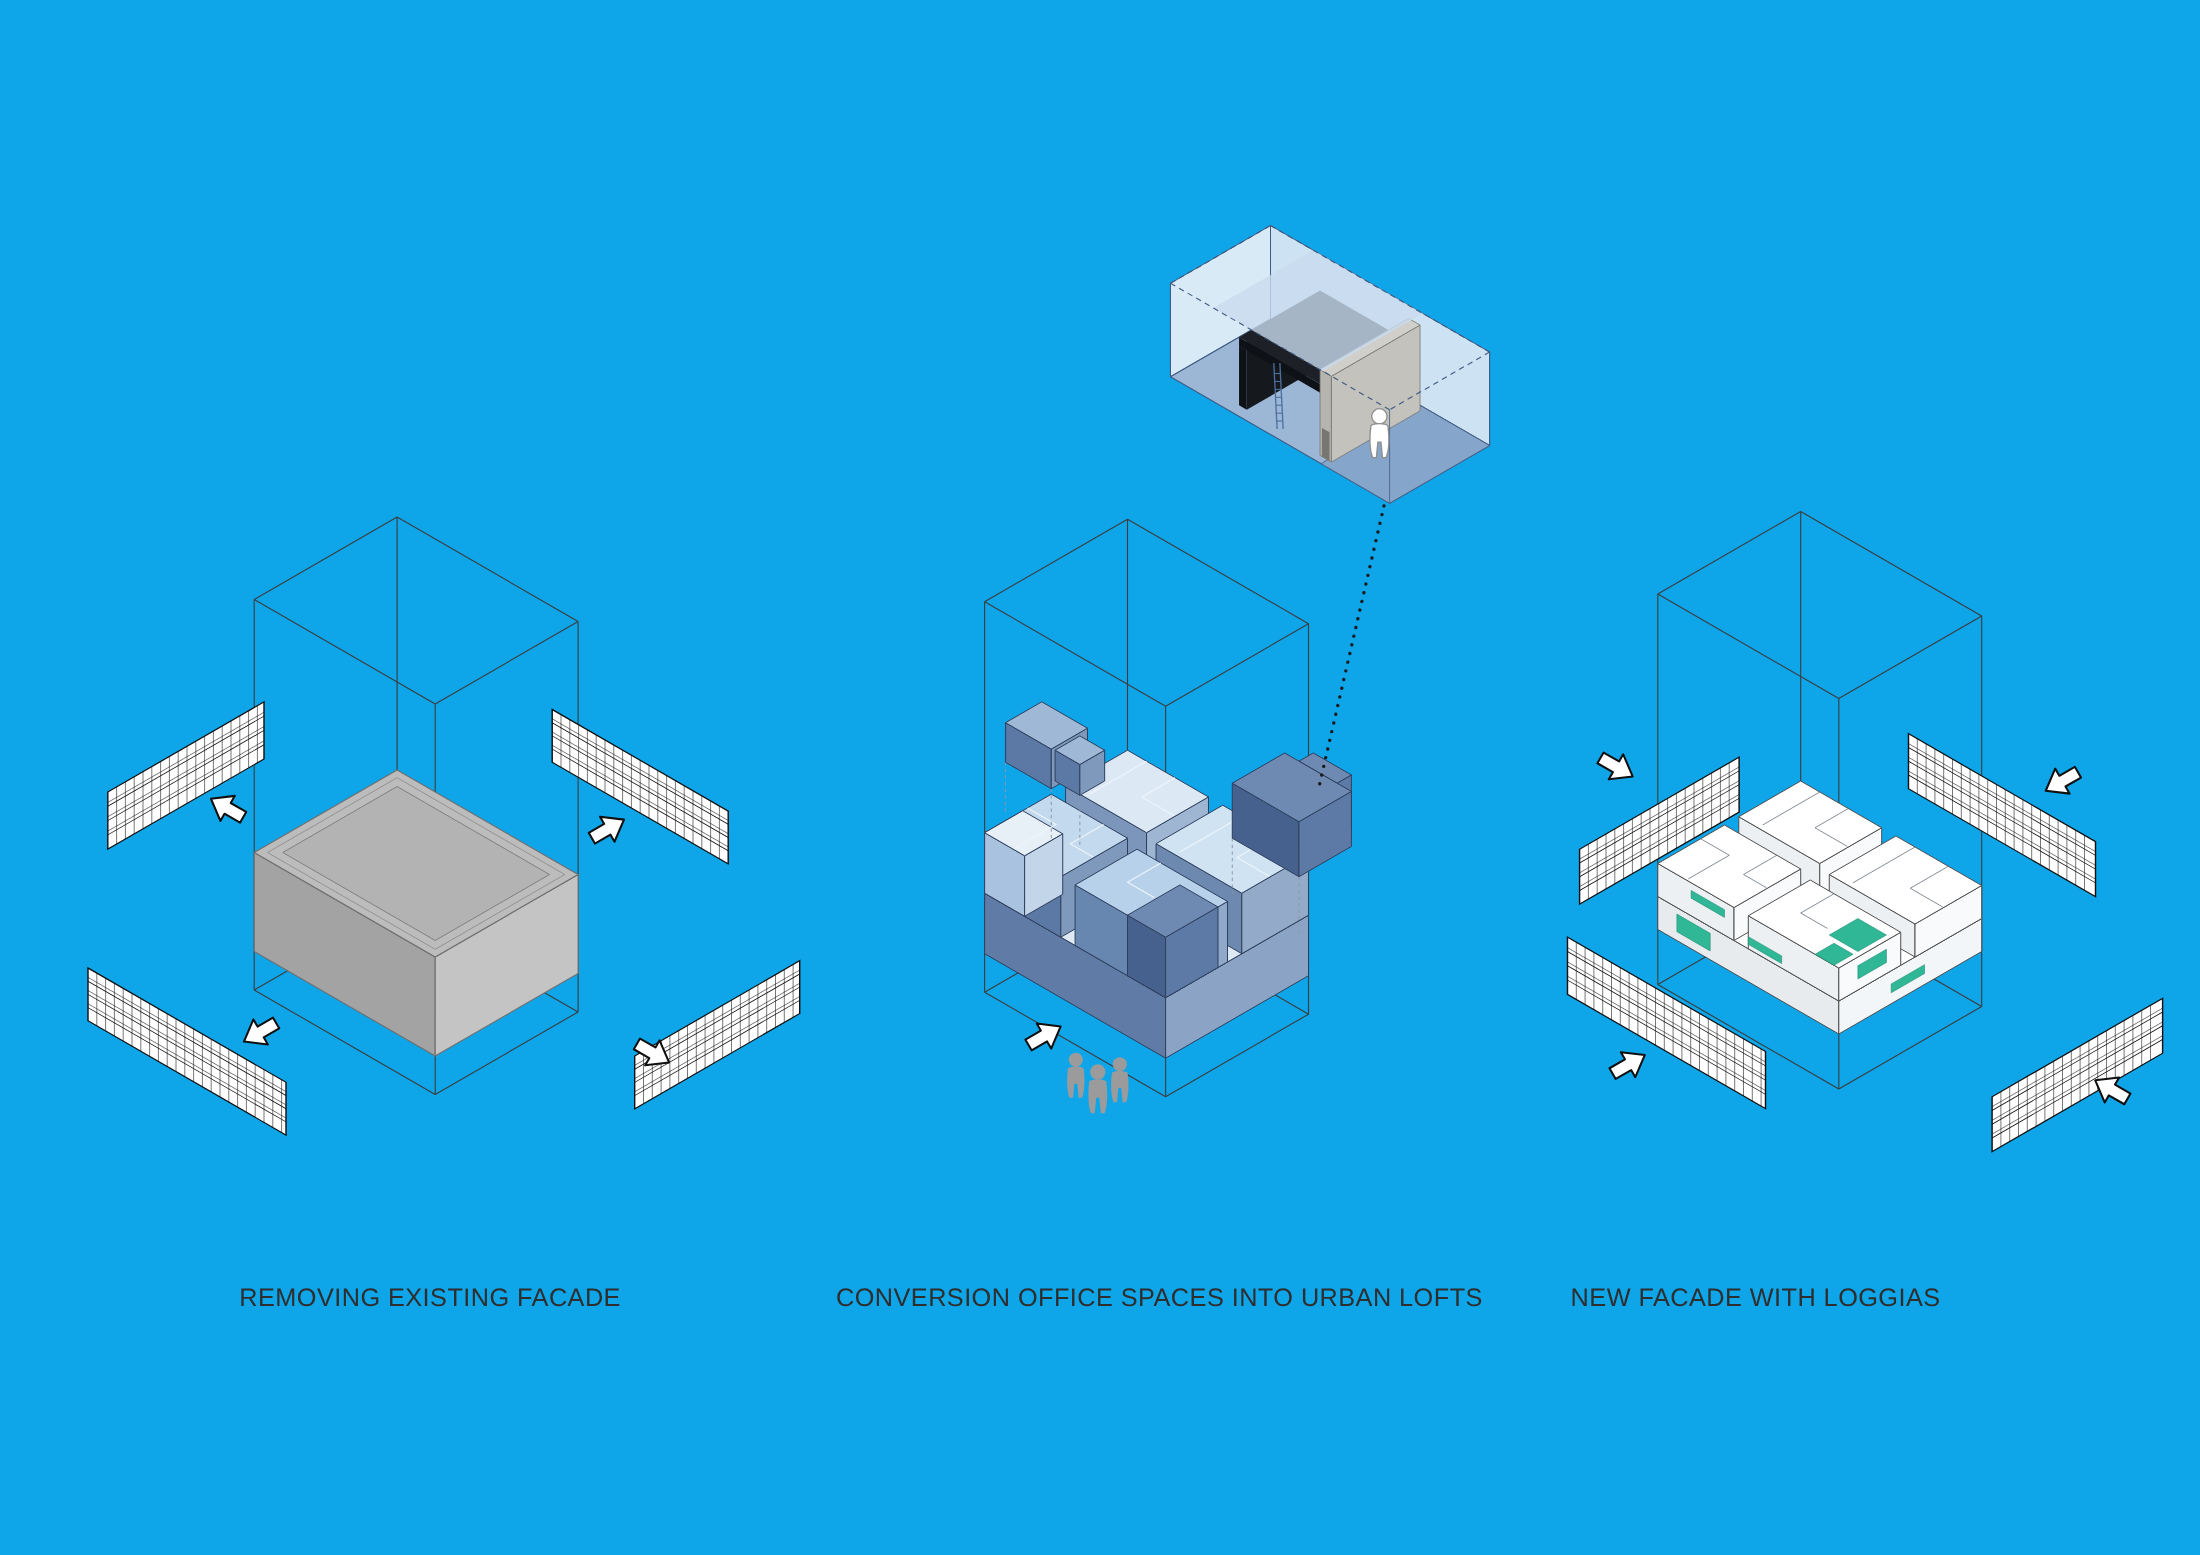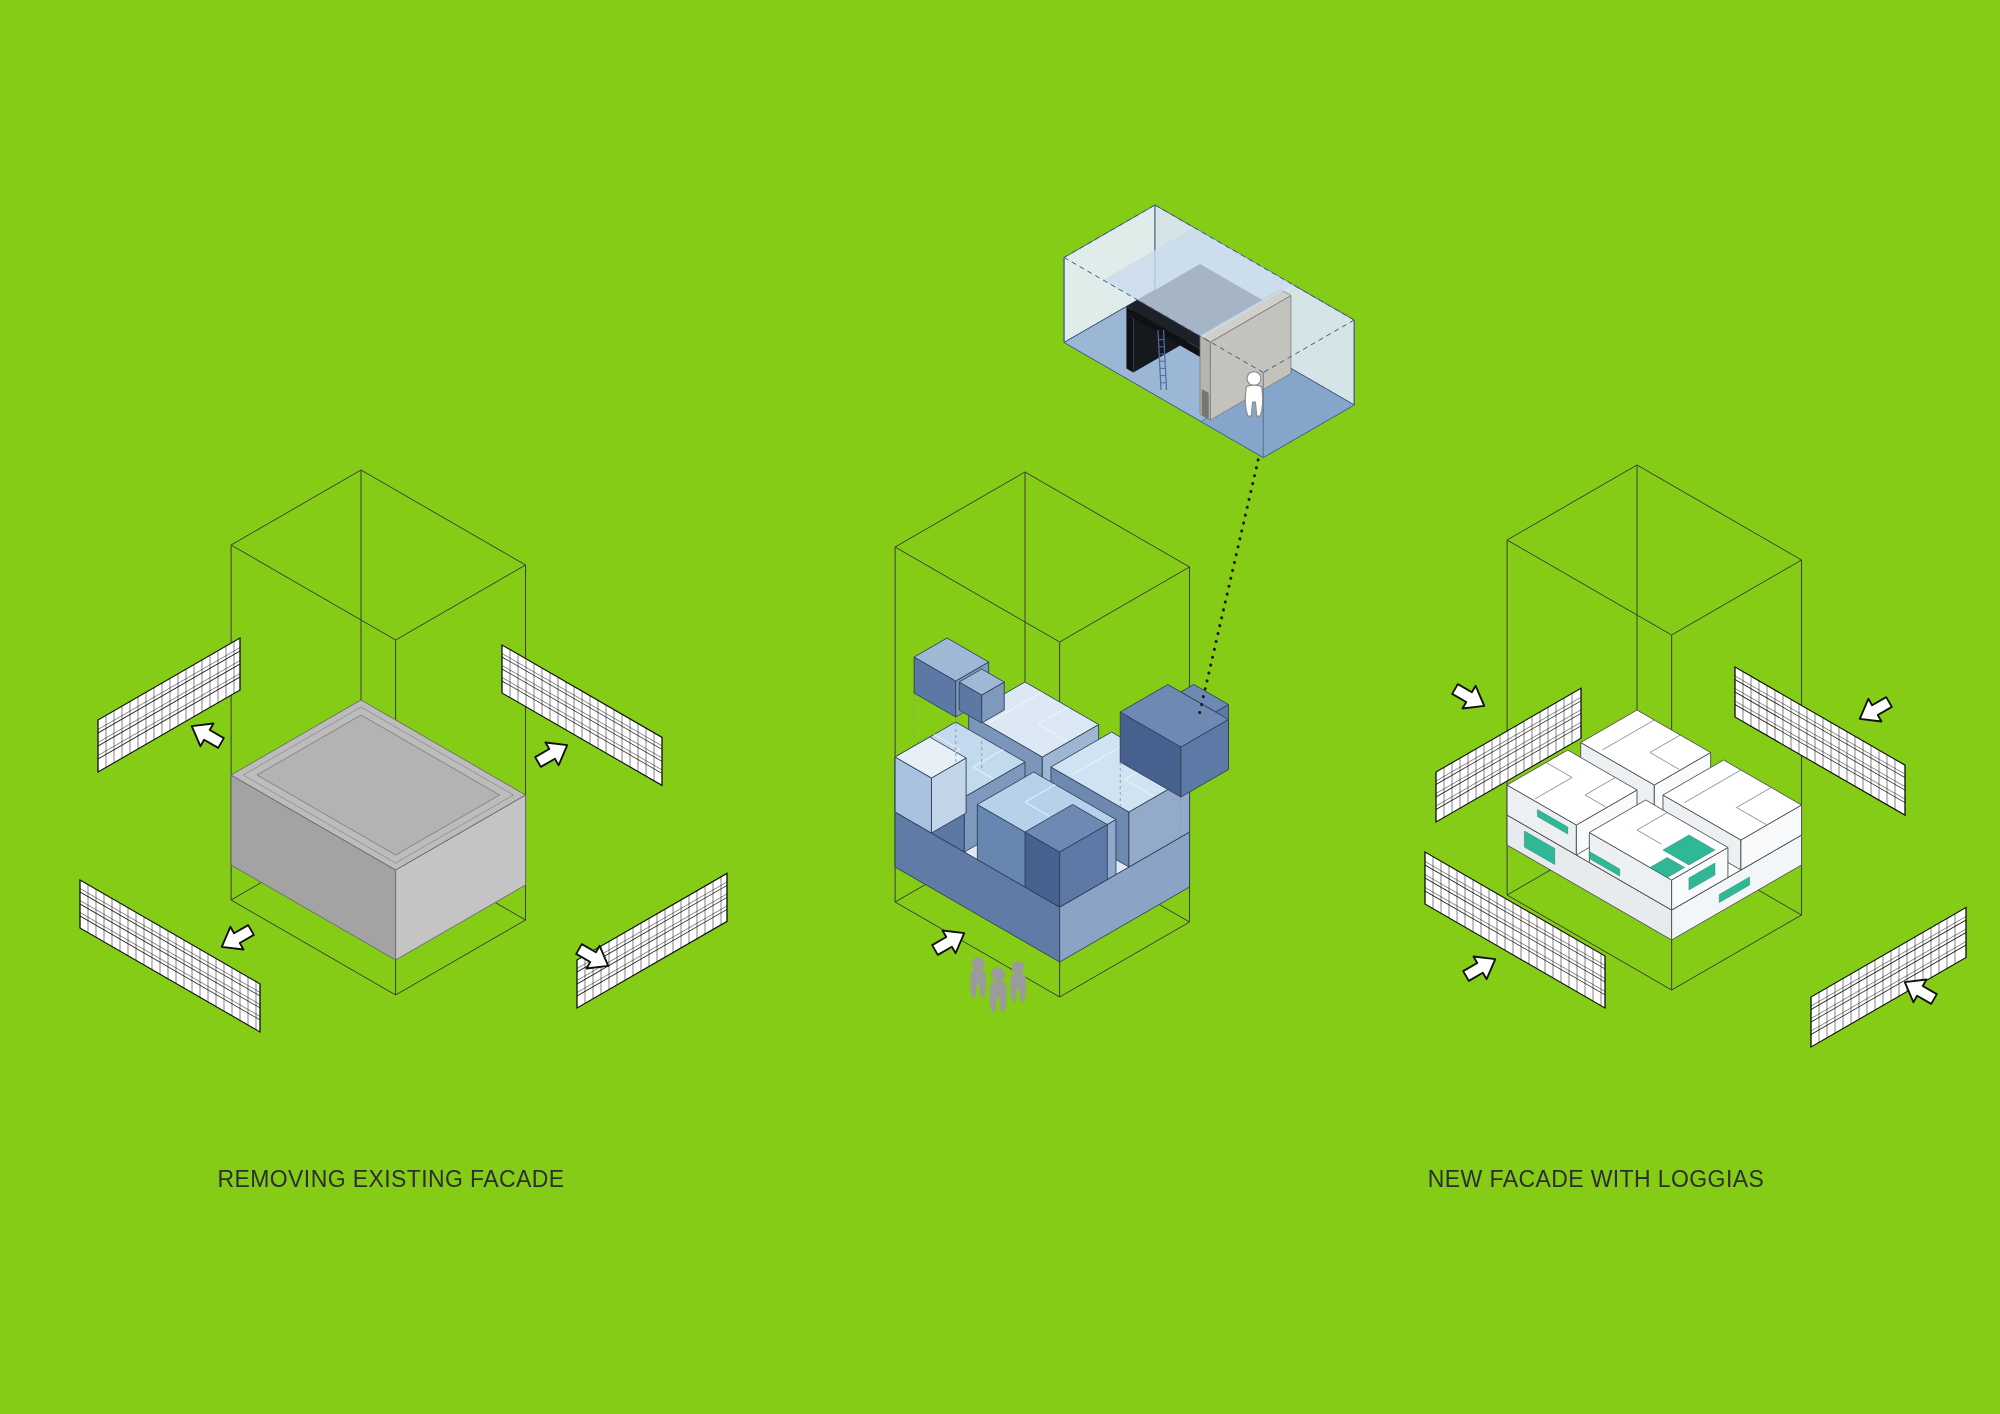--- a/index.html
+++ b/index.html
@@ -1,16 +1,16 @@
 <!DOCTYPE html>
 <html><head>
 <meta charset="utf-8">
 <style>
   html,body{margin:0;padding:0;background:#ffffff;}
-  .canvas{position:relative;width:2000px;height:1414px;background:#84cc16;overflow:hidden;
+  .canvas{position:relative;width:2000px;height:1414px;background:#0ea5e9;overflow:hidden;
           font-family:"Liberation Sans",sans-serif;}
   .panel{position:absolute;}
   .panel svg{width:100%;height:100%;display:block;}
   .caption{position:absolute;transform:translateX(-50%);font-size:23px;letter-spacing:0.4px;
            color:#2e2e2e;white-space:nowrap;font-weight:400;}
 </style>
 </head>
 <body>
 
 <div class="canvas">
@@ -454,14 +454,15 @@
           </g>
         </g>
         <path d="M0,-4.5 L13,-4.5 L13,-10.5 L27,0 L13,10.5 L13,4.5 L0,4.5 Z" transform="translate(50,237) rotate(30) scale(1.25)" fill="#ffffff" stroke="#101010" stroke-width="1.5" stroke-linejoin="round"></path>
         <path d="M0,-4.5 L13,-4.5 L13,-10.5 L27,0 L13,10.5 L13,4.5 L0,4.5 Z" transform="translate(484,250) rotate(150) scale(1.25)" fill="#ffffff" stroke="#101010" stroke-width="1.5" stroke-linejoin="round"></path>
         <path d="M0,-4.5 L13,-4.5 L13,-10.5 L27,0 L13,10.5 L13,4.5 L0,4.5 Z" transform="translate(61,524) rotate(-30) scale(1.25)" fill="#ffffff" stroke="#101010" stroke-width="1.5" stroke-linejoin="round"></path>
         <path d="M0,-4.5 L13,-4.5 L13,-10.5 L27,0 L13,10.5 L13,4.5 L0,4.5 Z" transform="translate(529,547) rotate(210) scale(1.25)" fill="#ffffff" stroke="#101010" stroke-width="1.5" stroke-linejoin="round"></path>
       </svg>
   </section>
 
   <div class="caption" style="left:391px;top:1166px">REMOVING EXISTING FACADE</div>
+  <div class="caption" style="left:1054px;top:1166px">CONVERSION OFFICE SPACES INTO URBAN LOFTS</div>
   <div class="caption" style="left:1596px;top:1166px">NEW FACADE WITH LOGGIAS</div>
 </div>
 
 </body></html>

